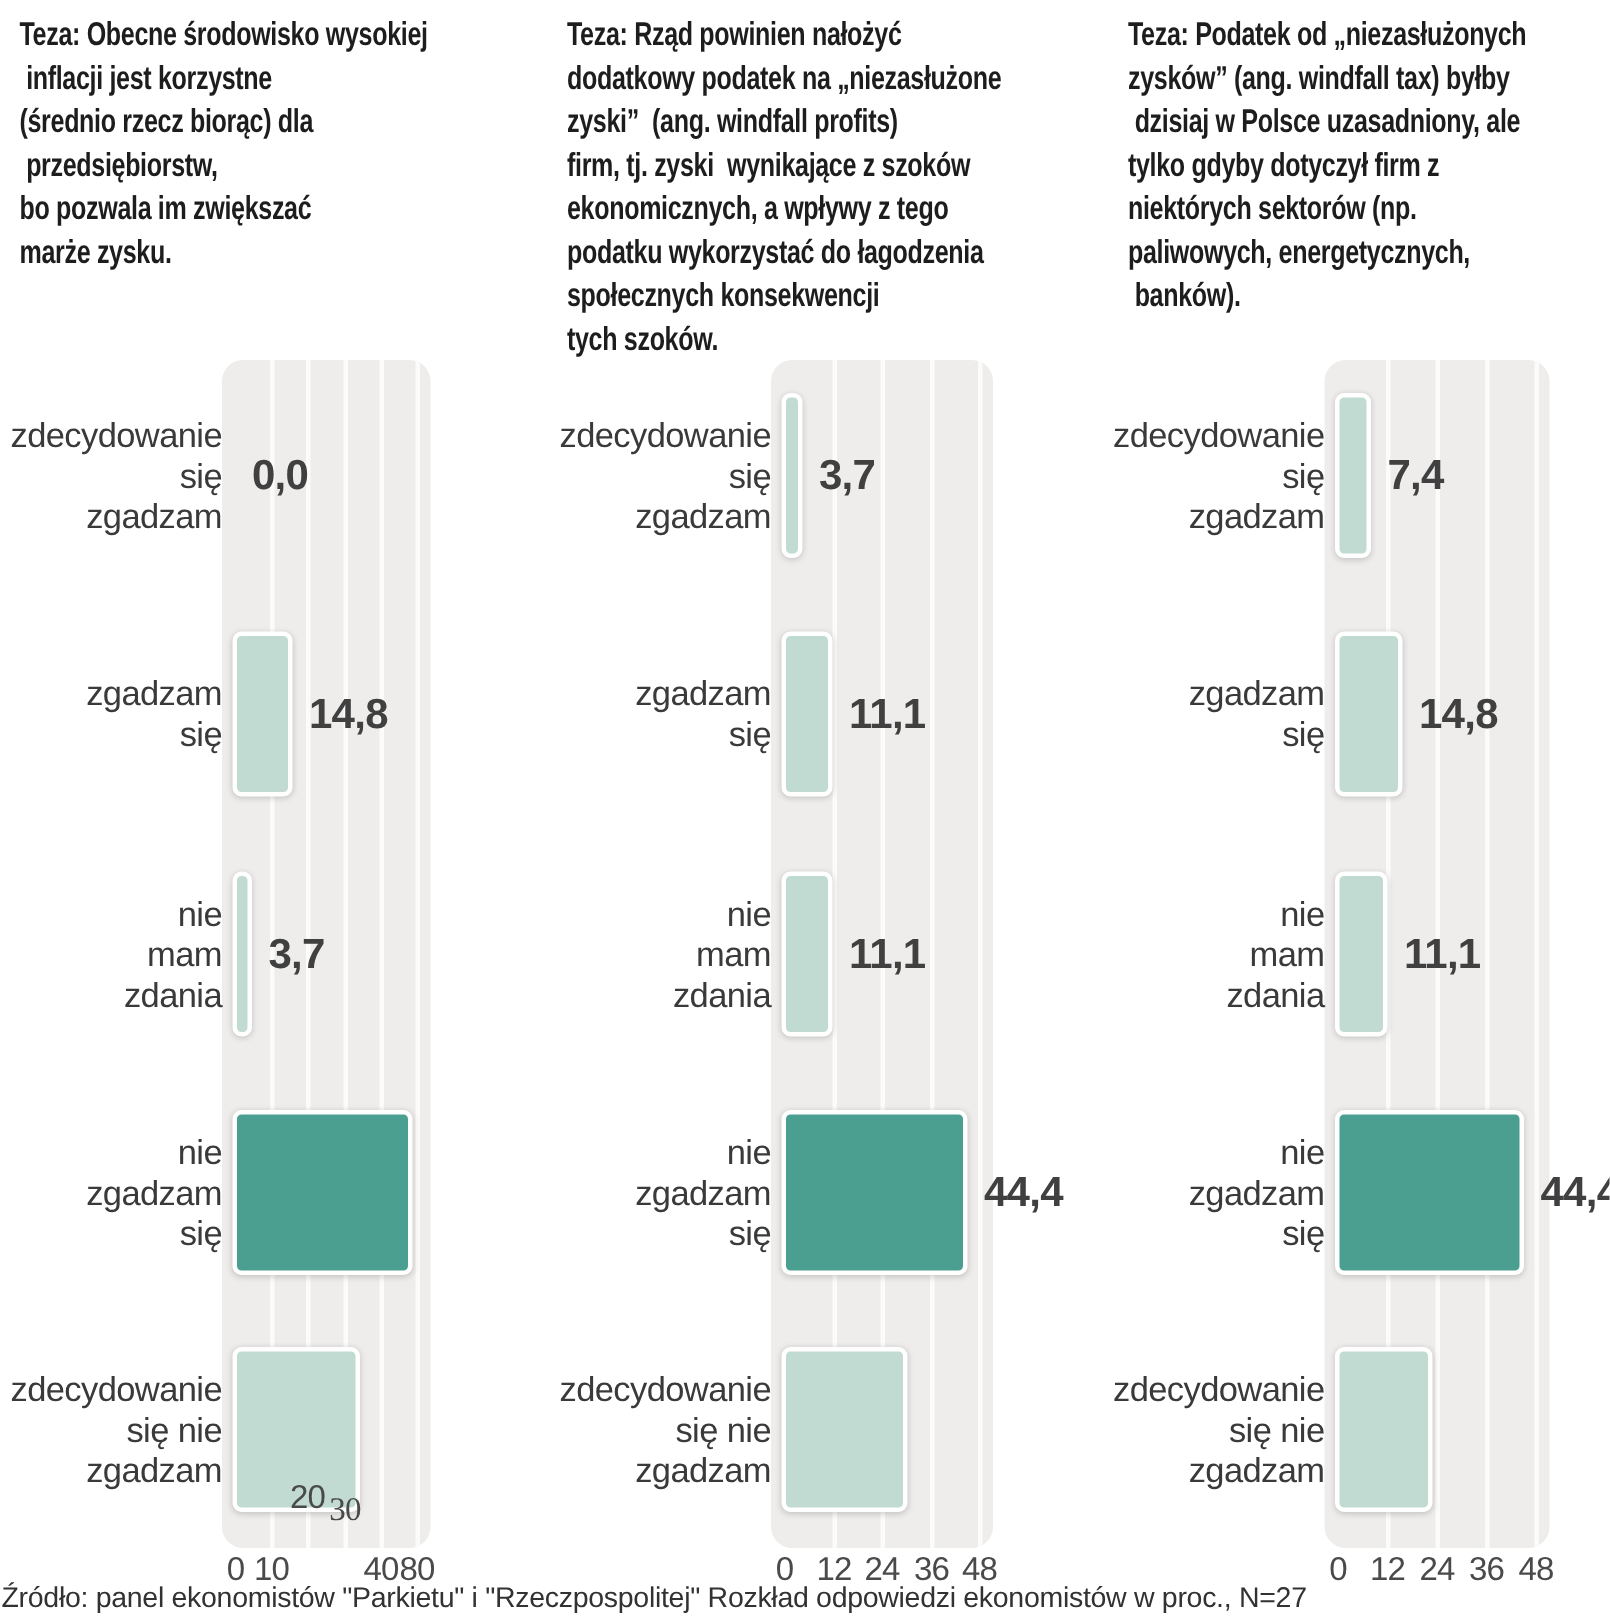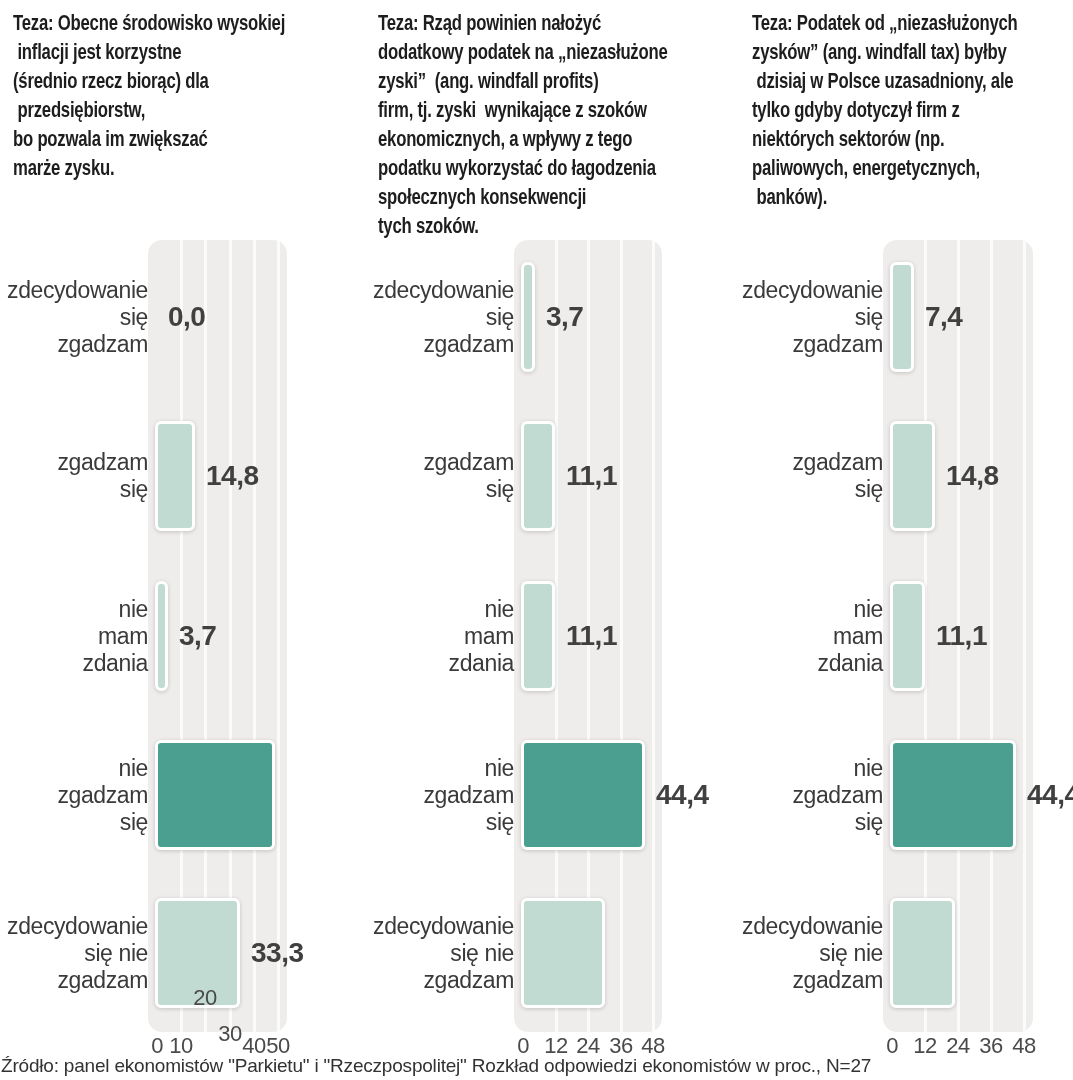--- a/index.html
+++ b/index.html
@@ -54,27 +54,26 @@
     <div class="bar" style="left: 155px; top: 581px; width: 13px; background: rgb(193, 219, 211);"></div>
     <div class="bar-value" style="left: 179px; top: 581px;">3,7</div>
     <div class="cat-label" style="left: -23px; top: 740px; width: 171px;">nie
 zgadzam
 się</div>
     <div class="bar" style="left: 155px; top: 740px; width: 120px; background: rgb(75, 159, 145);"></div>
     <div class="cat-label" style="left: -23px; top: 898px; width: 171px;">zdecydowanie
 się nie
 zgadzam</div>
     <div class="bar" style="left: 155px; top: 898px; width: 85px; background: rgb(193, 219, 211);"></div>
-    <div class="bar-value" style="left: 251px; top: 898px;">33,3</div>
     <div class="axis-tick" style="left: 127px; top: 1033px;">0</div>
     <div class="axis-tick" style="left: 151px; top: 1033px;">10</div>
     <div class="axis-tick" style="left: 175px; top: 985px;">20</div>
-    <div class="axis-tick" style="left: 200px; top: 1021px;">30</div>
+    <div class="axis-tick" style="left: 200px; top: 993px; font-family: Liberation Serif, serif;">30</div>
     <div class="axis-tick" style="left: 224px; top: 1033px;">40</div>
-    <div class="axis-tick" style="left: 248px; top: 1033px;">50</div>
+    <div class="axis-tick" style="left: 248px; top: 1033px;">80</div>
     <div class="chart-title" style="left: 378px; top: 8px;">Teza: Rząd powinien nałożyć
 dodatkowy podatek na „niezasłużone
 zyski”  (ang. windfall profits)
 firm, tj. zyski  wynikające z szoków
 ekonomicznych, a wpływy z tego
 podatku wykorzystać do łagodzenia
 społecznych konsekwencji
 tych szoków.</div>
     <div class="plot-area" style="left: 514px; top: 240px; width: 148px; height: 792px;">
       <div class="gridline" style="left: 41px; background: rgb(251, 251, 250);"></div>

